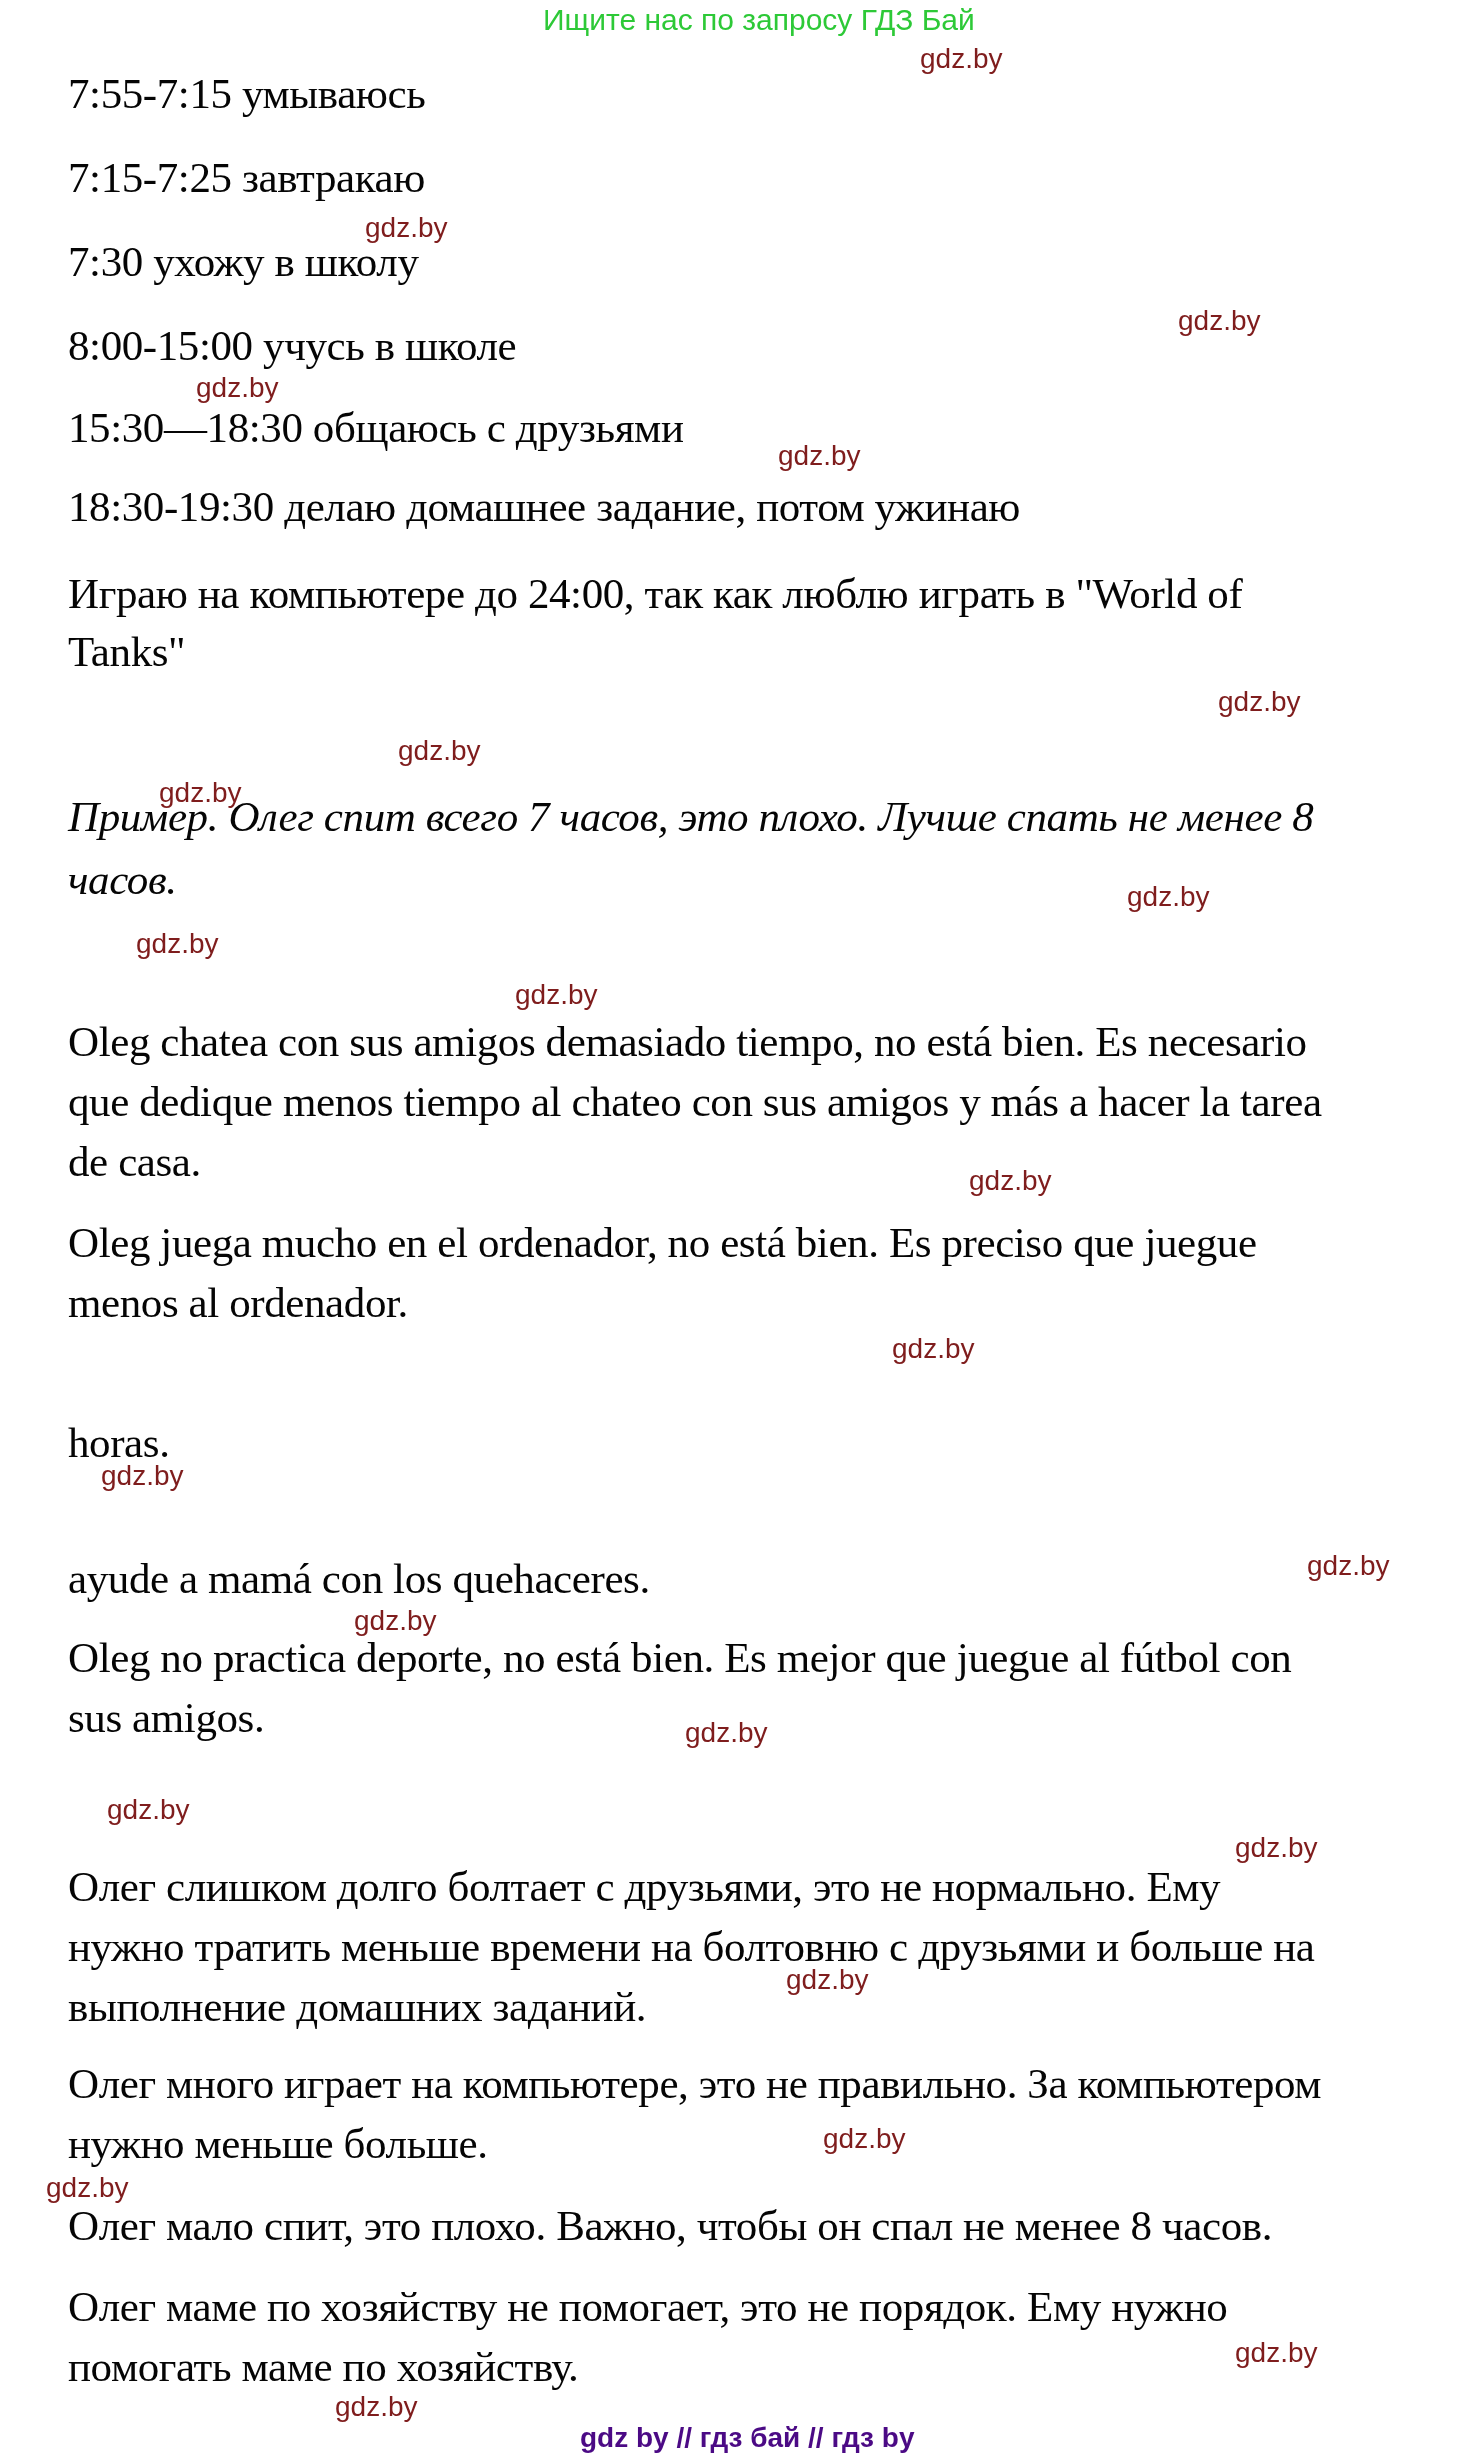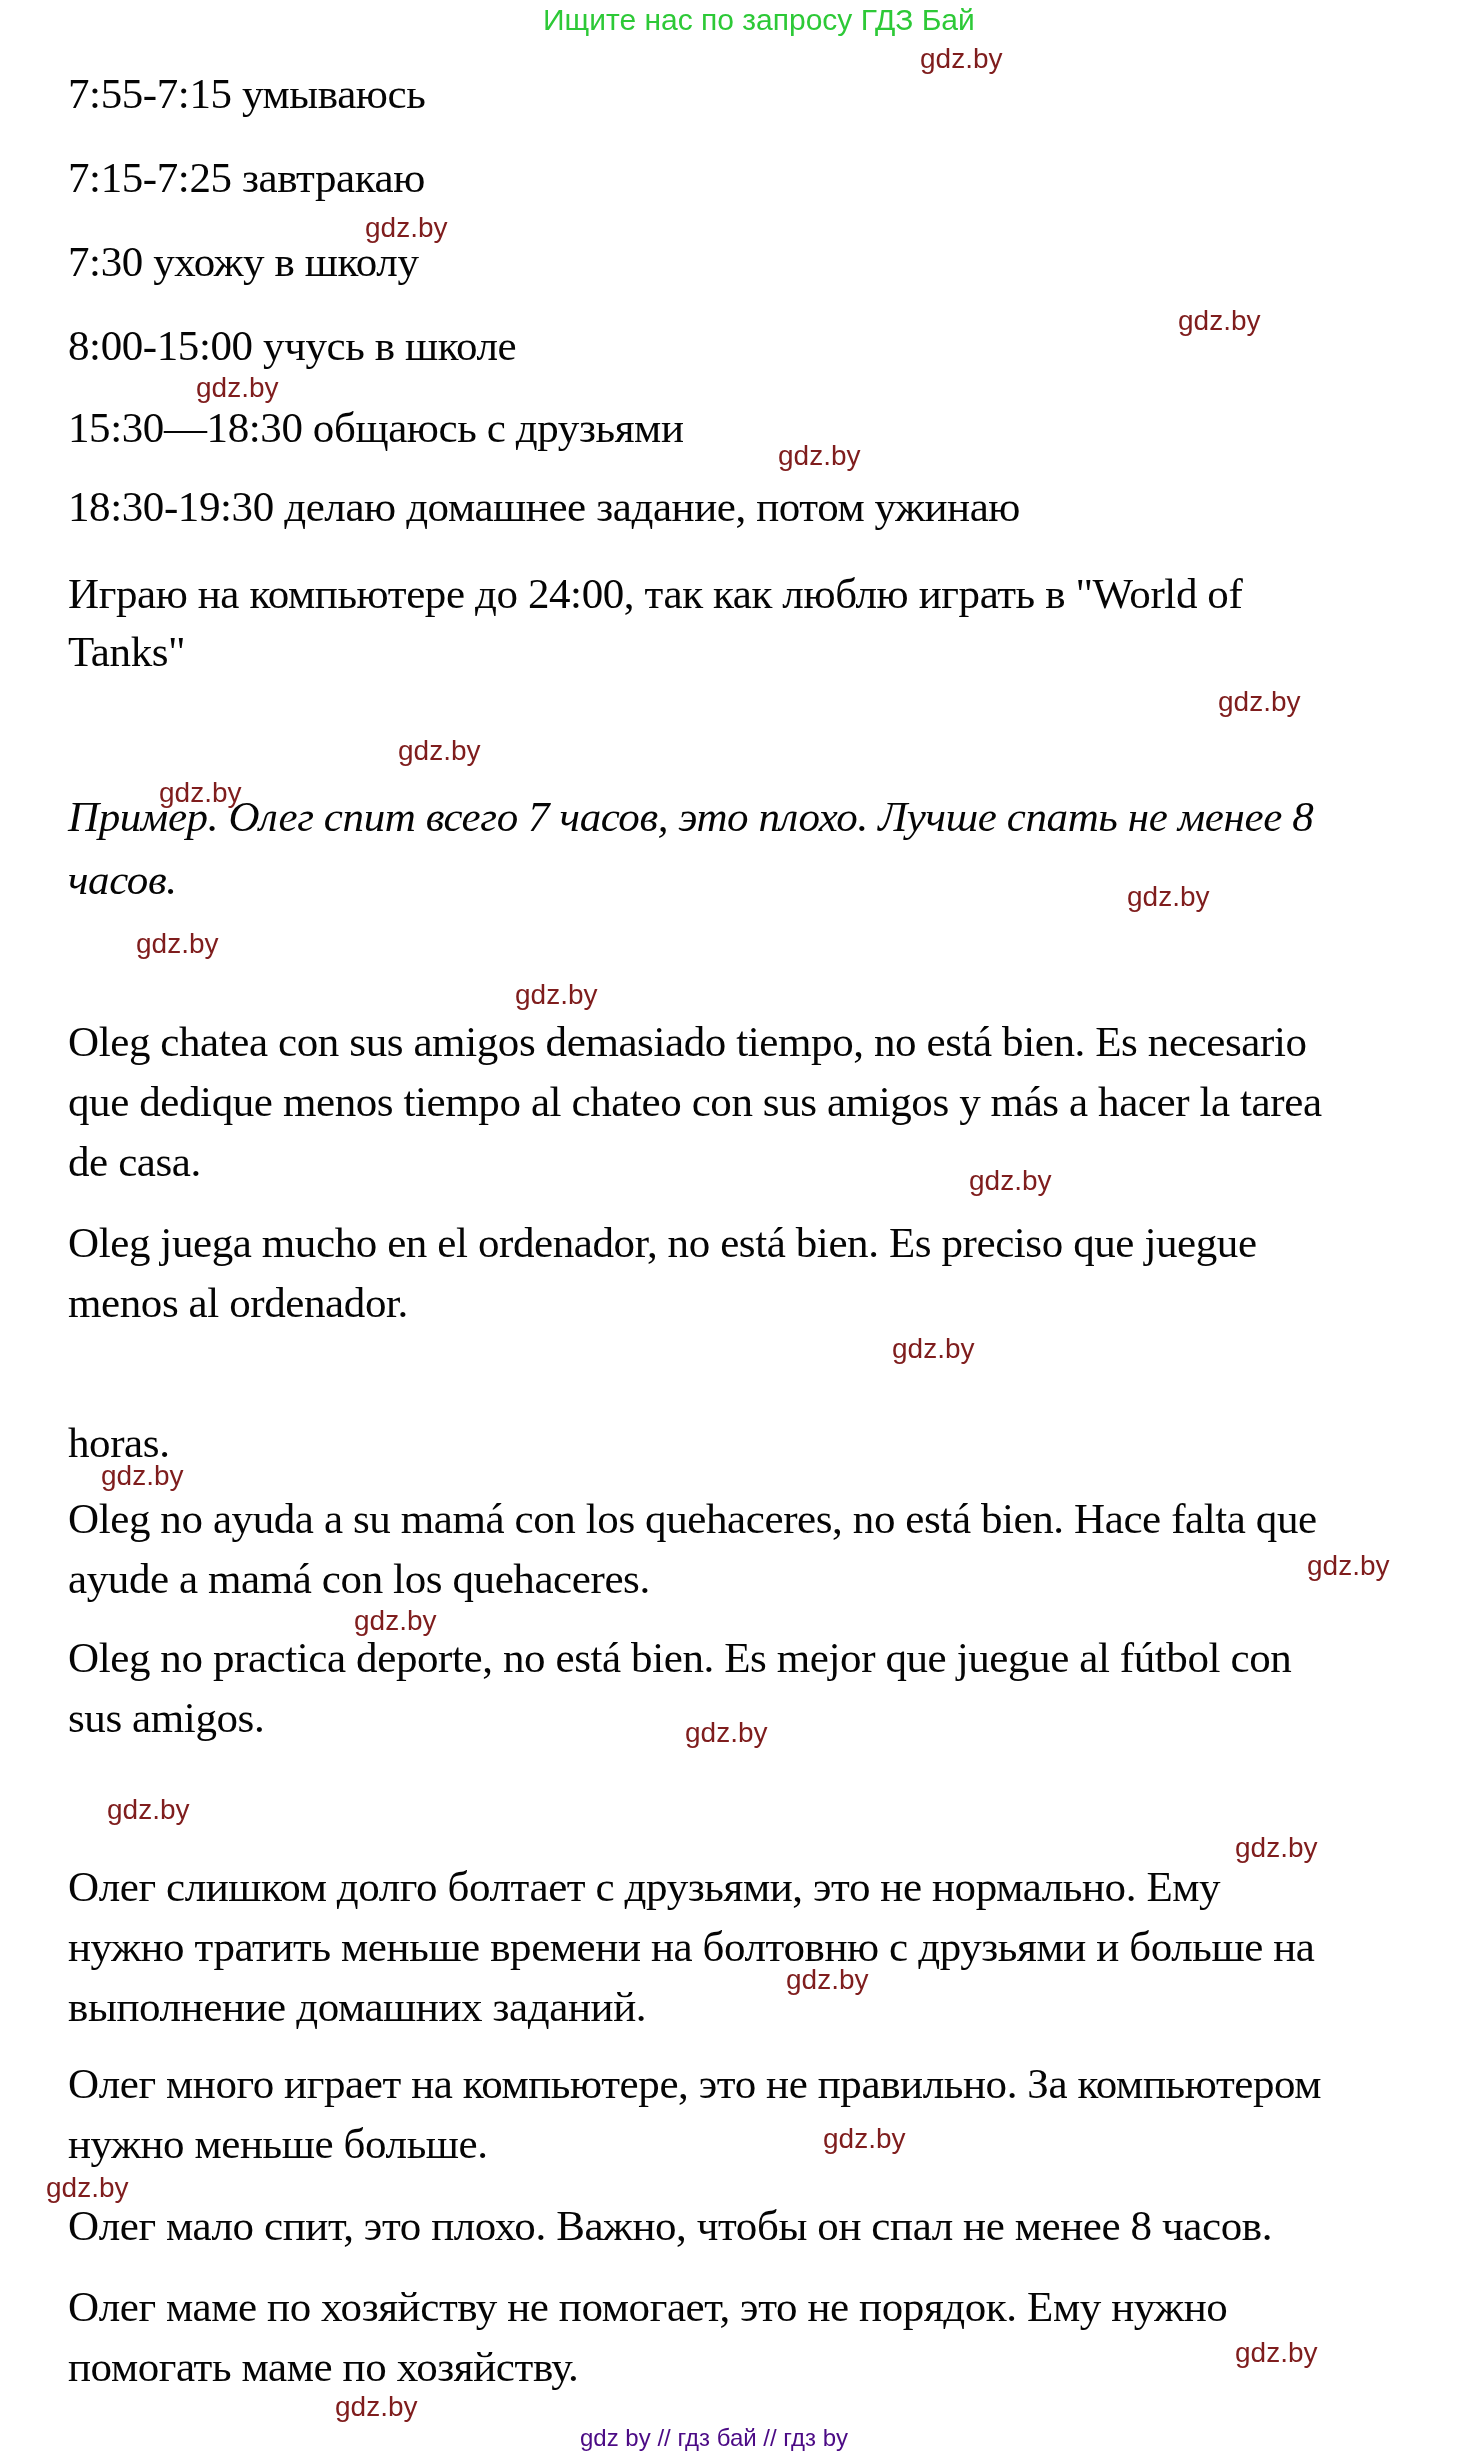--- a/index.html
+++ b/index.html
@@ -17,24 +17,25 @@
     font-family: "Liberation Sans", sans-serif;
     font-size: 30px;
     line-height: 35px;
     color: #2dc937;
     white-space: nowrap;
   }
   .banner-bottom {
     position: absolute;
     left: 580px; top: 2421px;
     font-family: "Liberation Sans", sans-serif;
-    font-size: 24px;
+    font-size: 28px;
     line-height: 33px;
     color: #4b0a85;
     white-space: nowrap;
+    font-weight: bold;
   }
   .ln {
     position: absolute;
     left: 68px;
     font-family: "Liberation Serif", serif;
     font-size: 43px;
     line-height: 49px;
     color: #050505;
     white-space: nowrap;
     letter-spacing: -0.4px;
@@ -71,21 +72,20 @@
 
   <div class="ln" style="top:1017px">Oleg chatea con sus amigos demasiado tiempo, no está bien. Es necesario</div>
   <div class="ln" style="top:1077px">que dedique menos tiempo al chateo con sus amigos y más a hacer la tarea</div>
   <div class="ln" style="top:1137px">de casa.</div>
 
   <div class="ln" style="top:1218px">Oleg juega mucho en el ordenador, no está bien. Es preciso que juegue</div>
   <div class="ln" style="top:1278px">menos al ordenador.</div>
 
   <div class="ln" style="top:1418px">horas.</div>
 
-  <div class="ln" style="top:1494px">Oleg no ayuda a su mamá con los quehaceres, no está bien. Hace falta que</div>
   <div class="ln" style="top:1554px">ayude a mamá con los quehaceres.</div>
 
   <div class="ln" style="top:1633px">Oleg no practica deporte, no está bien. Es mejor que juegue al fútbol con</div>
   <div class="ln" style="top:1693px">sus amigos.</div>
 
   <div class="ln" style="top:1862px">Олег слишком долго болтает с друзьями, это не нормально. Ему</div>
   <div class="ln" style="top:1922px">нужно тратить меньше времени на болтовню с друзьями и больше на</div>
   <div class="ln" style="top:1982px">выполнение домашних заданий.</div>
 
   <div class="ln" style="top:2059px">Олег много играет на компьютере, это не правильно. За компьютером</div>

